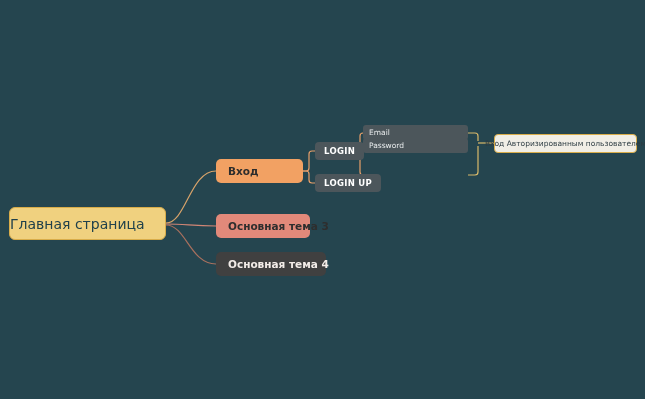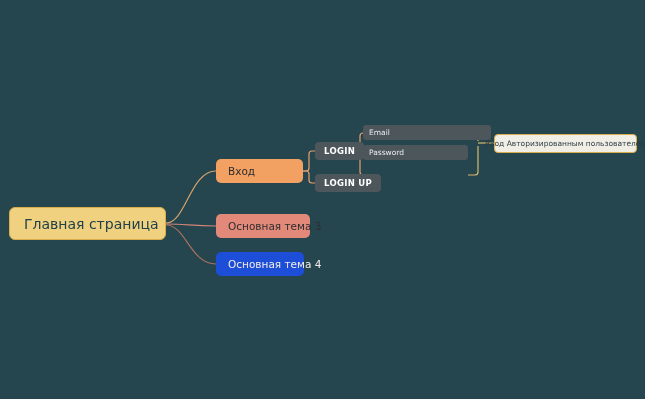--- a/index.html
+++ b/index.html
@@ -44,53 +44,52 @@
 
   
   .node-root {
     left: 9px;
     top: 207px;
     width: 157px;
     height: 33px;
     background: #f0d17f;
     border: 1px solid #d9ad4a;
     border-radius: 6px;
-    padding-left: 14px;
     color: #20414b;
     font-size: 14px;
     font-weight: 400;
   }
 
   
   .node-l1 {
     height: 24px;
     border-radius: 5px;
     padding-left: 12px;
     font-size: 10.5px;
-    font-weight: 400;
+    font-weight: 700;
   }
   .node-vhod {
     left: 216px;
     top: 159px;
     width: 87px;
     background: #f2a163;
     color: #2c2c2c;
   }
   .node-tema3 {
     left: 216px;
     top: 214px;
     width: 94px;
     background: #e2897a;
     color: #2e2e2e;
   }
   .node-tema4 {
     left: 216px;
     top: 252px;
-    width: 88px;
-    background: #1d4ed8;
+    width: 110px;
+    background: #404040;
     color: #f2ece8;
   }
 
   
   .node-pill {
     height: 18px;
     background: #4c565b;
     border-radius: 4px;
     padding: 0 9px;
     color: #ffffff;
@@ -106,22 +105,22 @@
   .node-field {
     left: 363px;
     height: 15px;
     background: #4c565b;
     border-radius: 3px;
     padding-left: 6px;
     color: #e9eced;
     font-size: 7.5px;
     font-weight: 400;
   }
-  .node-email    { top: 125px; width: 128px; }
-  .node-password { top: 145px; width: 105px; text-align: center; }
+  .node-email    { top: 125px; width: 105px; }
+  .node-password { top: 138px; width: 105px; text-align: center; }
   .node-social   { top: 167px; width: 105px; }
 
   
   .node-outcome {
     left: 494px;
     top: 134px;
     width: 143px;
     height: 19px;
     background: #f1eee6;
     border: 1px solid #d9ad4a;

